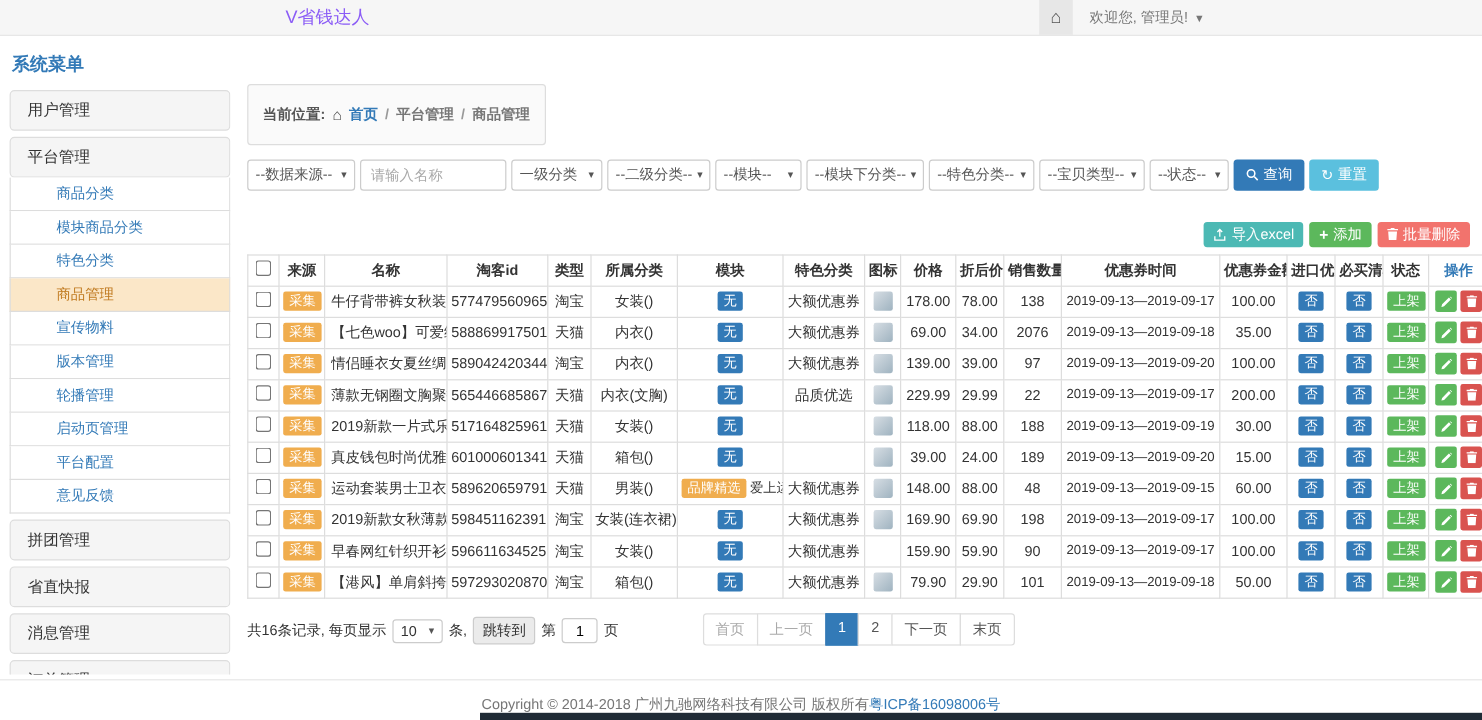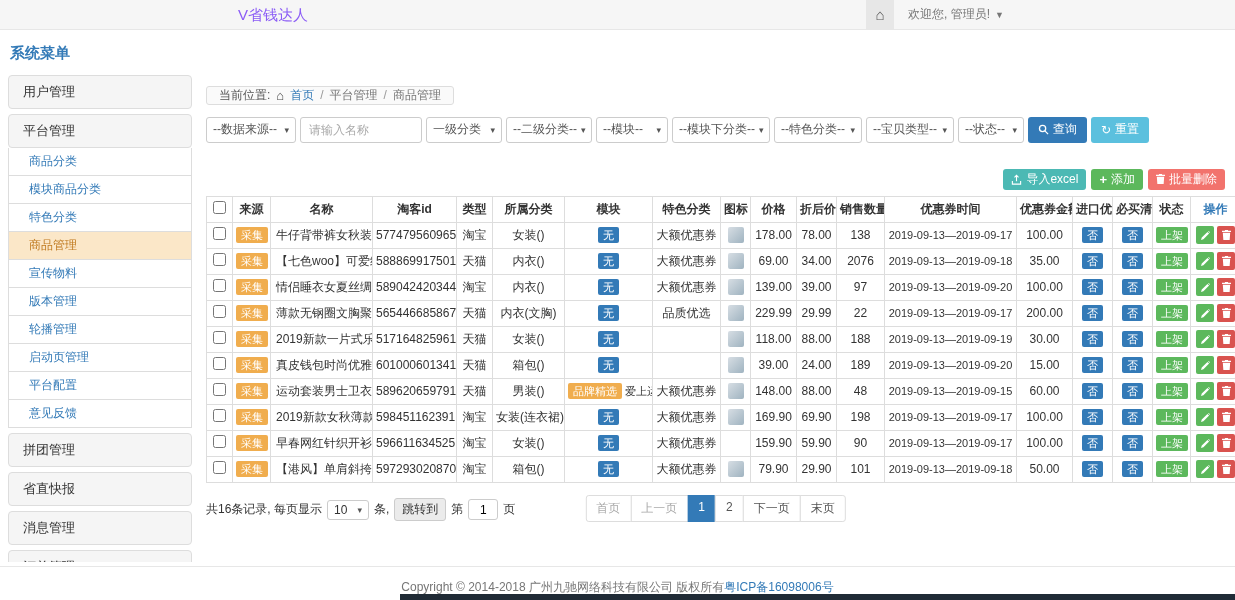--- a/index.html
+++ b/index.html
@@ -12,26 +12,26 @@
   .topbar-right{position:absolute;left:866px;top:0;height:29px;display:flex;align-items:center;}
   .home-box{width:28px;height:29px;background:#e7e7e7;display:flex;align-items:center;justify-content:center;color:#555;font-size:15px;cursor:pointer;}
   .welcome{margin-left:14px;color:#777;display:flex;align-items:center;gap:5px;cursor:pointer;}
   .caret-sm{font-size:9px;color:#777;}
 
   
   .layout{display:flex;align-items:center;}
   .sidebar{width:192px;padding:6px 0 0 8px;height:532px;overflow:hidden;flex:none;}
   .sidebar-title{color:#337ab7;font-size:15px;font-weight:bold;padding:8px 2px 7px;}
   .sb-section{background:#f5f5f5;border:1px solid #ddd;border-radius:4px;padding:7px 14px;font-size:13px;color:#333;margin-top:5px;cursor:pointer;}
-  .sb-link{background:#fff;border:1px solid #ddd;border-top:none;padding:5px 20px;font-size:12px;color:#337ab7;cursor:pointer;}
+  .sb-link{background:#fff;border:1px solid #ddd;border-top:none;padding:5px 38px;font-size:12px;color:#337ab7;cursor:pointer;}
   .sb-link.active{background:#fbe7c8;color:#c07a1f;}
   .main{flex:1;padding:18px 10px 0 14px;min-width:0;}
 
   
-  .breadcrumb{display:inline-flex;align-items:center;gap:6px;border:1px solid #ddd;border-radius:3px;background:#fafafa;padding:0 12px;color:#555;}
+  .breadcrumb{display:inline-flex;align-items:center;gap:6px;border:1px solid #ddd;border-radius:3px;background:#fafafa;padding:16px 12px;color:#555;font-weight:bold;}
   .bc-home-icon{color:#444;font-size:13px;}
   .bc-link{color:#337ab7;cursor:pointer;text-decoration:none;}
   .bc-sep{color:#999;}
   .bc-item{color:#777;}
 
   
   .filter-bar{display:flex;align-items:center;gap:4px;margin-top:12px;}
   .filter-fields{display:flex;align-items:center;gap:4px;}
   .f-select{height:26px;border:1px solid #ccc;border-radius:3px;background:#fff;display:inline-flex;align-items:center;justify-content:space-between;padding:0 6px;color:#555;cursor:pointer;flex:none;overflow:hidden;white-space:nowrap;}
   .sel-caret{color:#555;font-size:9px;margin-left:4px;}

